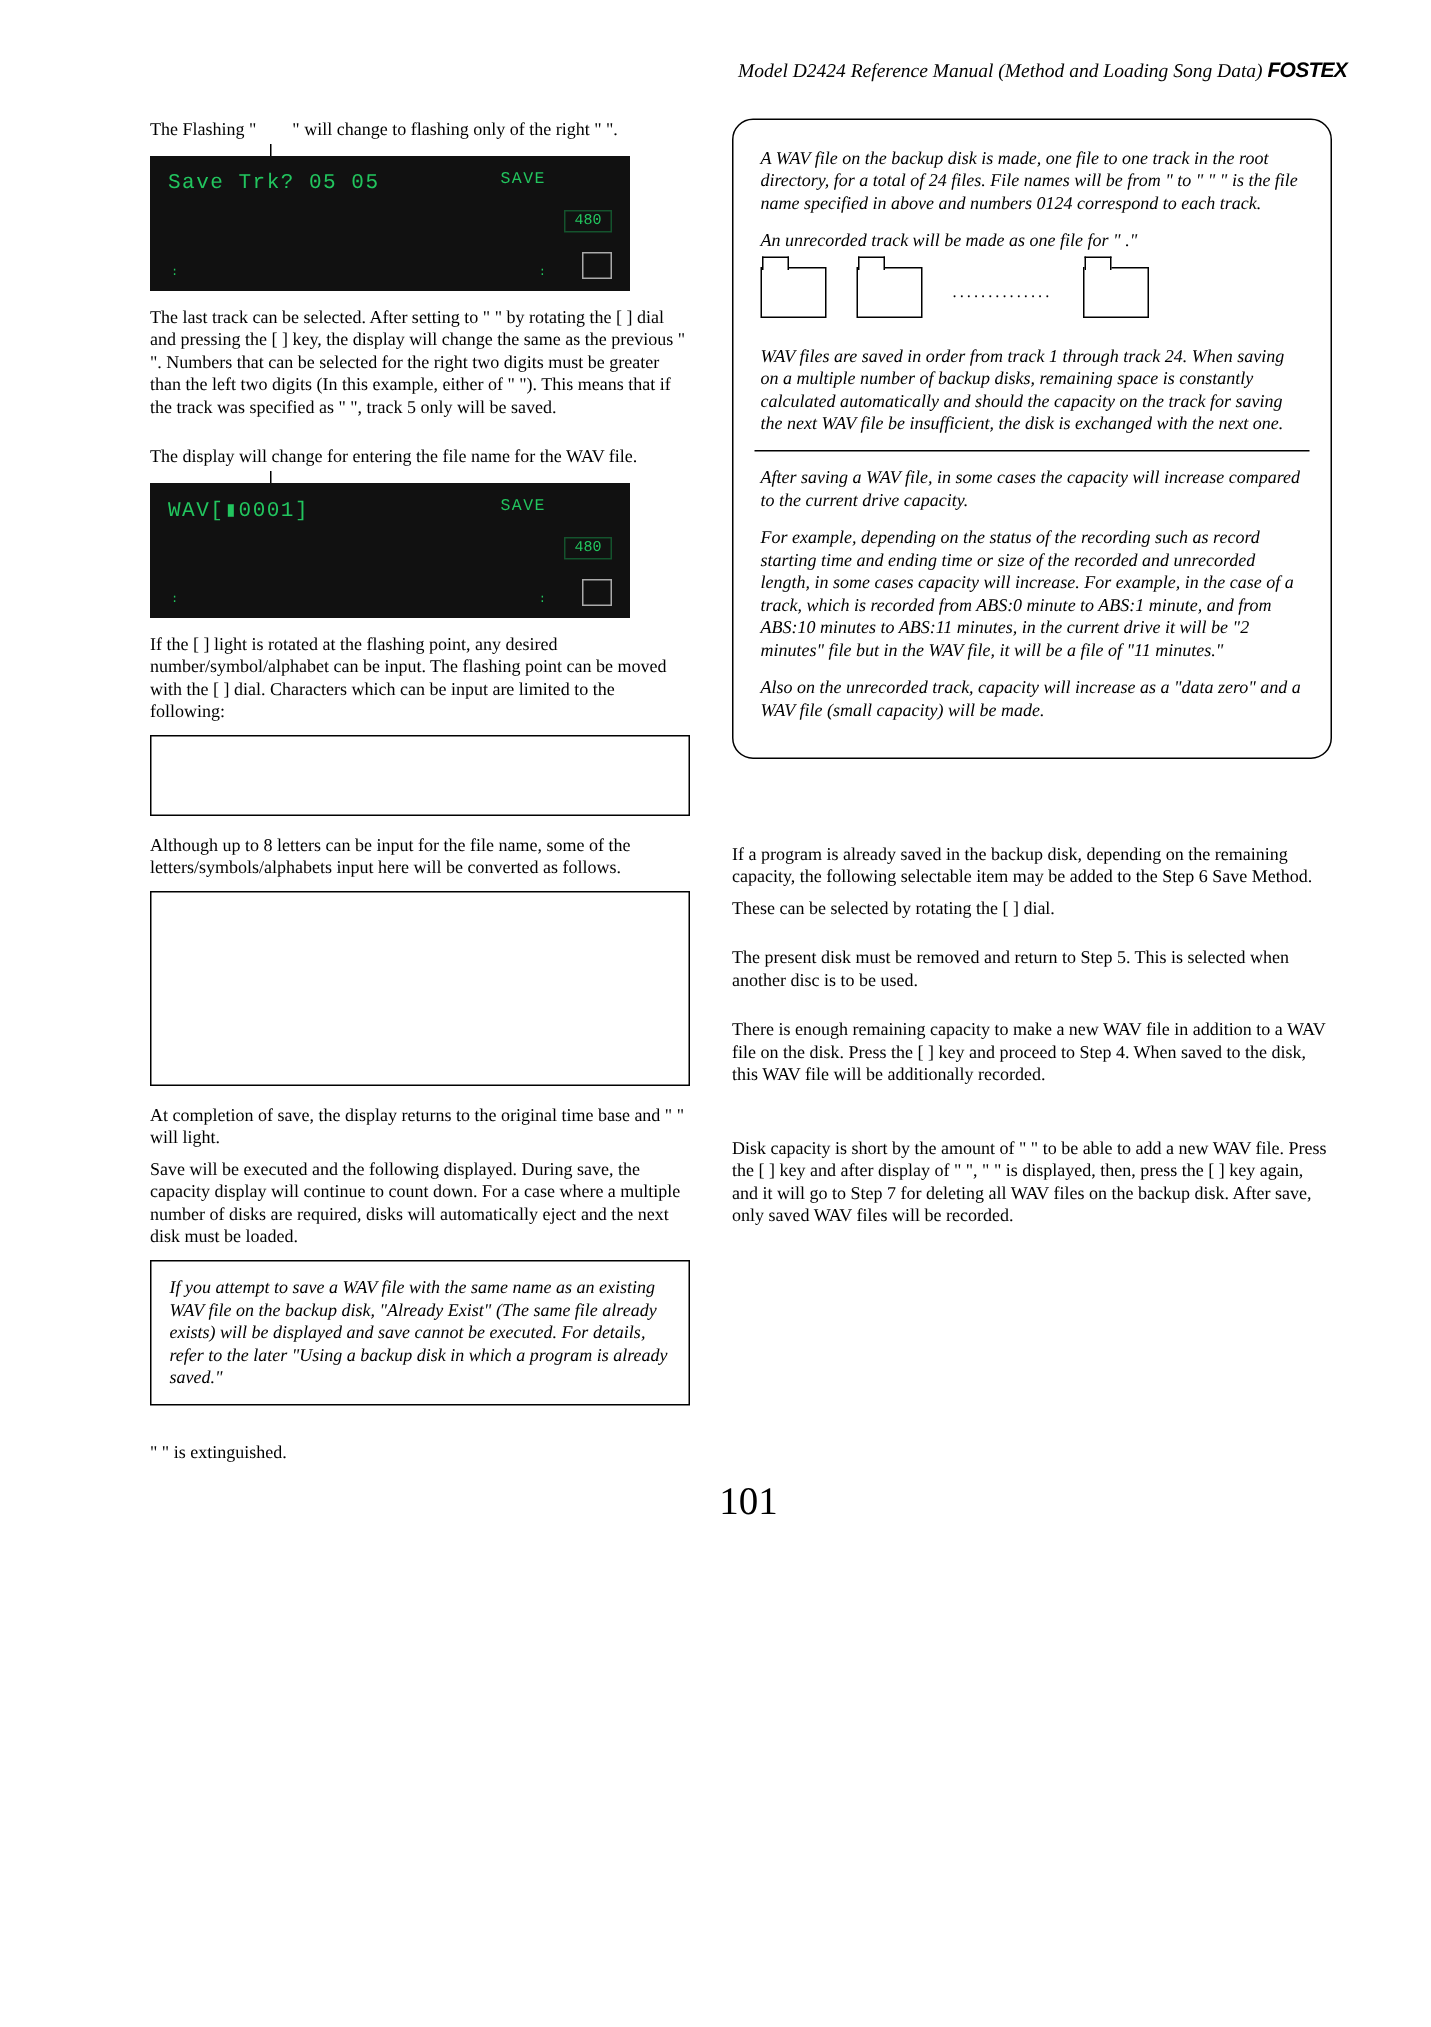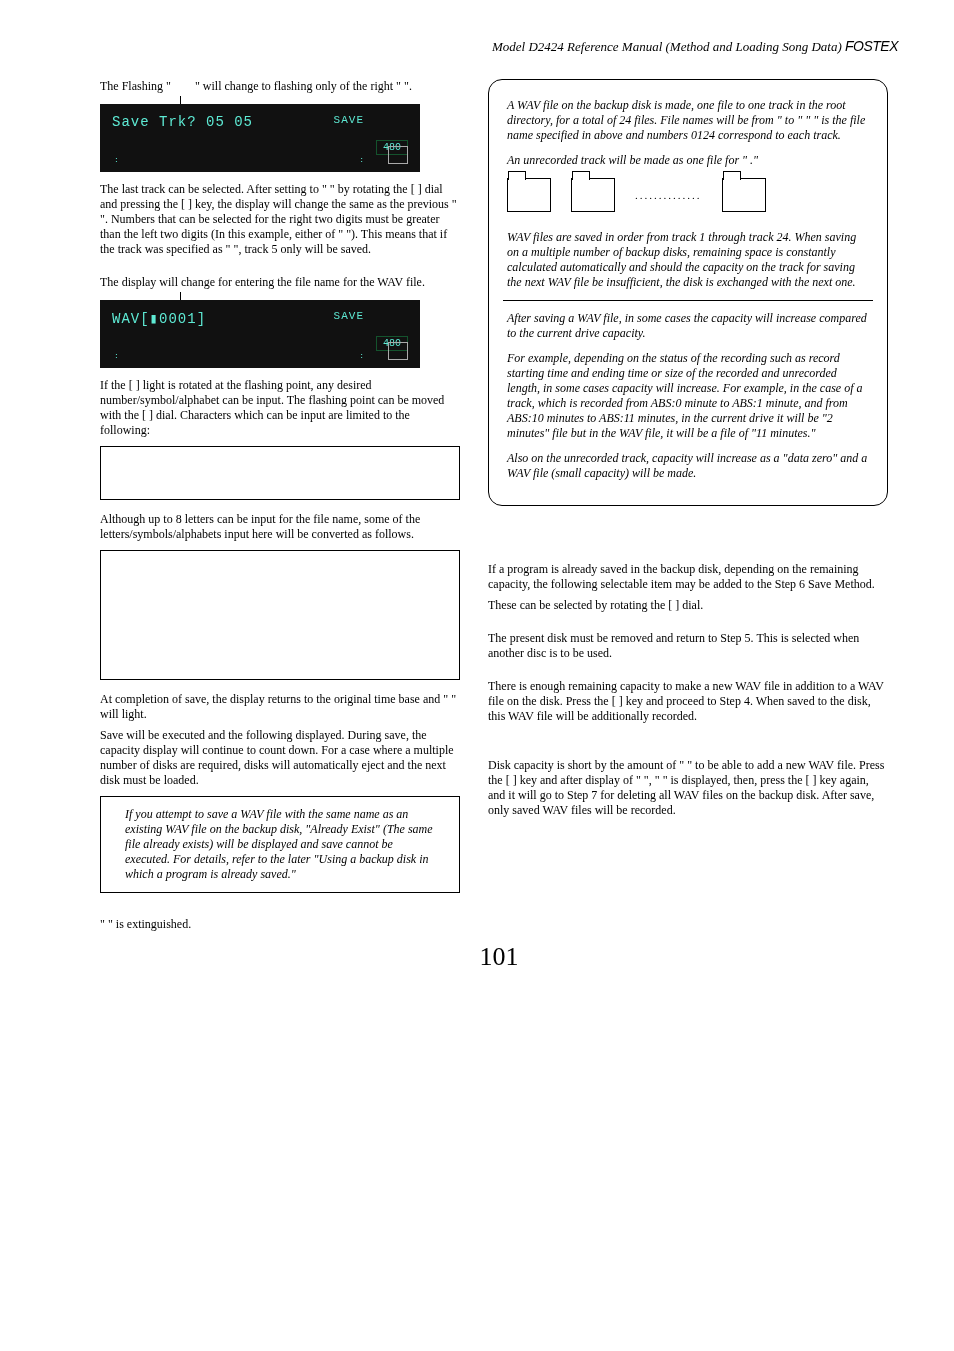--- a/index.html
+++ b/index.html
@@ -1,34 +1,34 @@
 <!DOCTYPE html>
 <html><head>
 <meta charset="utf-8">
 <style>
   * { box-sizing: border-box; margin: 0; padding: 0; }
   body { font-family: "Times New Roman", serif; font-size: 12px; color: #000; background: #fff; }
   .page { width: 954px; height: 1351px; position: relative; padding: 38px 56px 30px 100px; }
   .header { font-style: italic; font-size: 13px; text-align: right; padding-right: 0; margin-bottom: 24px; }
-  .header .brand { font-family: Arial, sans-serif; font-weight: 400; font-style: italic; font-size: 14px; letter-spacing: -0.5px; }
+  .header .brand { font-family: Arial, sans-serif; font-weight: 700; font-style: italic; font-size: 14px; letter-spacing: -0.5px; }
   .cols { display: flex; gap: 28px; }
   .col { flex: 1; }
   .col-left { max-width: 360px; }
   .col-right { max-width: 400px; }
   p { line-height: 1.25; margin-bottom: 6px; }
-  .lcd { background: #111; color: #5eead4; width: 320px; height: 68px; margin: 10px 0 10px 0; position: relative; font-family: "Courier New", monospace; font-size: 13px; padding: 10px 12px 6px 12px; }
+  .lcd { background: #111; color: #22c55e; width: 320px; height: 90px; margin: 10px 0 10px 0; position: relative; font-family: "Courier New", monospace; font-size: 13px; padding: 10px 12px 6px 12px; }
   .lcd .tickrow { position: absolute; top: -8px; left: 0; right: 0; height: 8px; }
   .lcd .tick { position: absolute; top: 0; width: 1px; height: 8px; background: #000; }
   .lcd .line1 { font-size: 14px; letter-spacing: 1px; }
   .lcd .tag { position: absolute; right: 56px; top: 10px; font-size: 11px; letter-spacing: 1px; }
   .lcd .badge { position: absolute; right: 12px; top: 36px; border: 1px solid #14532d; padding: 1px 6px; font-size: 10px; }
   .lcd .smallbox { position: absolute; right: 12px; bottom: 8px; width: 20px; height: 18px; border: 1px solid #aaa; font-size: 8px; padding: 1px; line-height: 7px; }
   .lcd .dots { position: absolute; bottom: 8px; left: 14px; font-size: 8px; letter-spacing: 4px; }
   .lcd .dots2 { position: absolute; bottom: 8px; right: 52px; font-size: 8px; letter-spacing: 4px; }
-  .boxed { border: 1px solid #000; padding: 10px 24px; margin: 8px 0 12px 0; font-size: 12px; }
+  .boxed { border: 1px solid #000; padding: 10px 12px; margin: 8px 0 12px 0; font-size: 12px; }
   .italic { font-style: italic; }
   .note-box { border: 1px solid #000; border-radius: 14px; padding: 18px 18px 14px 18px; font-style: italic; font-size: 12px; }
   .note-box p { margin-bottom: 10px; }
   .note-box .diagram { font-style: normal; margin: 10px 0 18px 0; }
   .folders { display: flex; gap: 20px; align-items: flex-end; }
   .folder { width: 44px; height: 34px; border: 1px solid #000; position: relative; background: #fff; }
   .folder::before { content: ""; position: absolute; top: -8px; left: 0; width: 16px; height: 8px; border: 1px solid #000; border-bottom: none; background: #fff; }
   .ell { align-self: center; font-size: 11px; letter-spacing: 2px; }
   .emptybox { border: 1px solid #000; height: 54px; margin: 8px 0 12px 0; }
   .emptybox.tall { height: 130px; }

